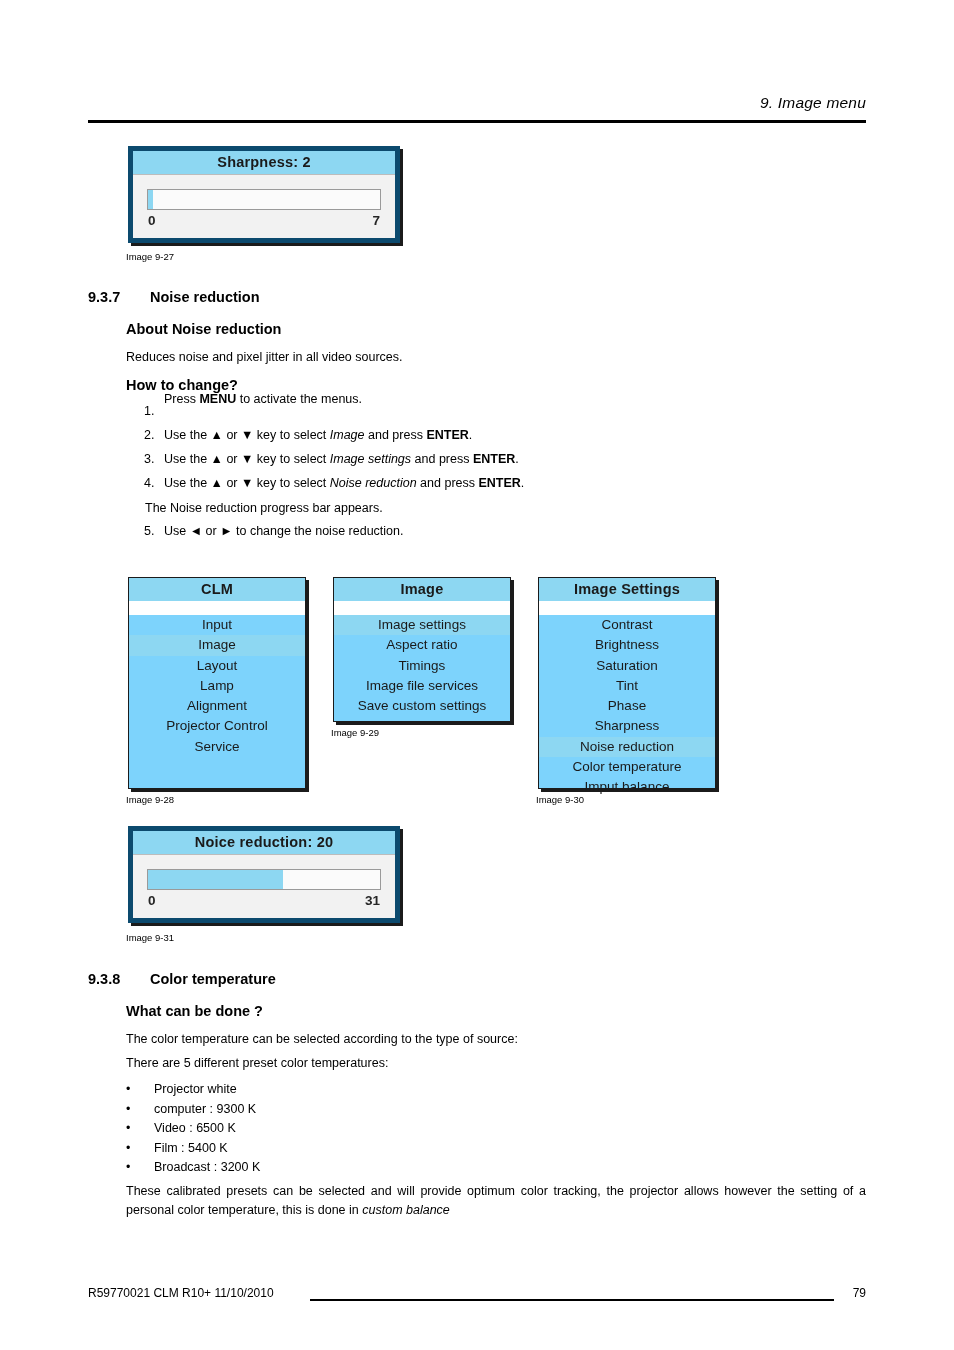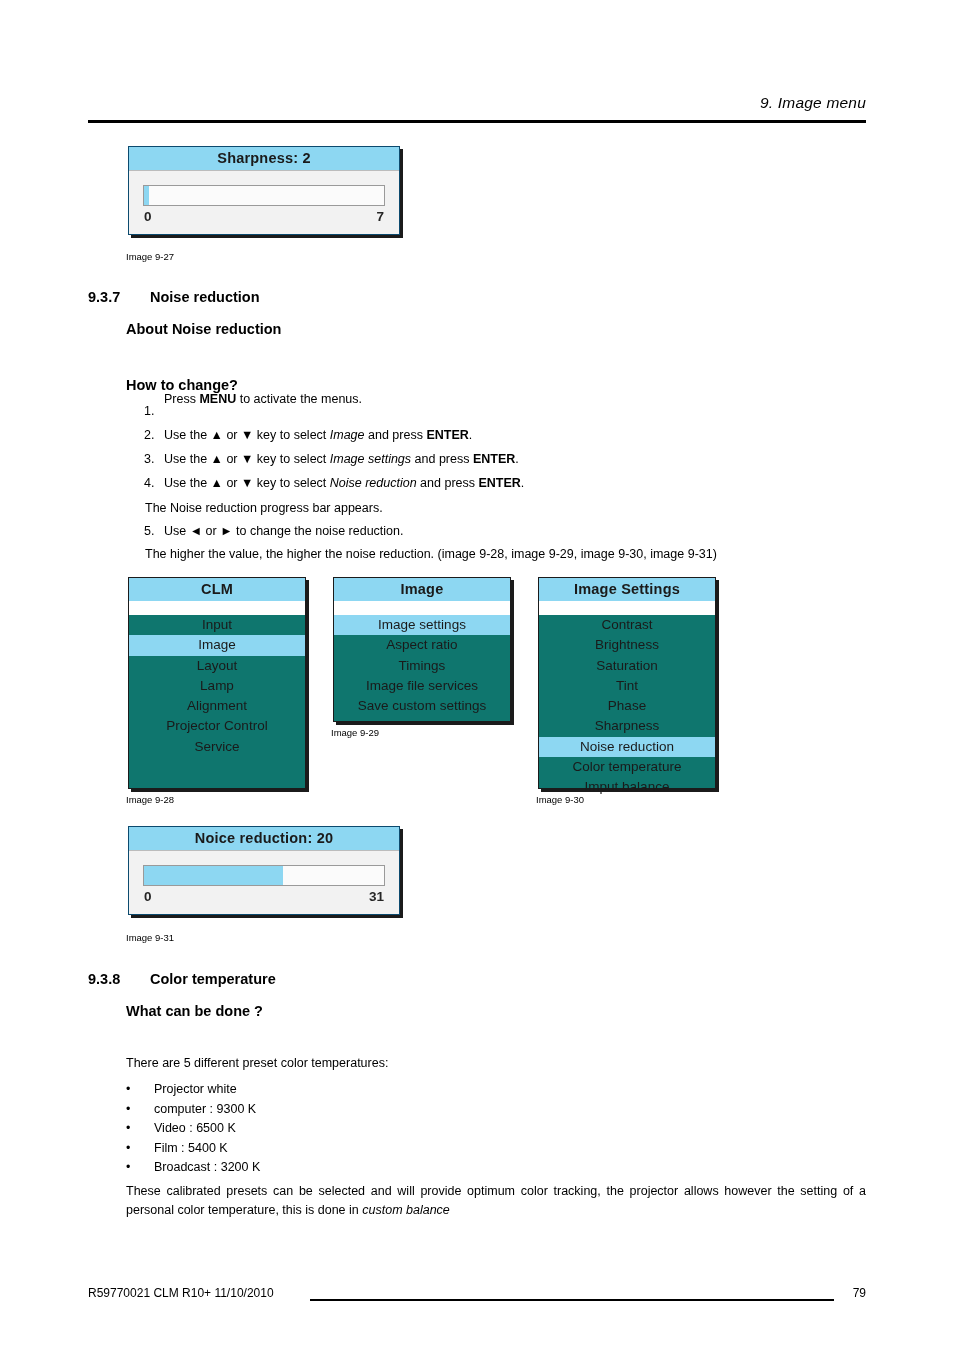--- a/index.html
+++ b/index.html
@@ -40,21 +40,21 @@
     top: 100px;
     width: 778px;
     height: 3px;
     background: #000;
   }
 
   
   .osd {
     position: absolute;
     background: #f2f2f2;
-    border: 1px solid #0c4a6e;
+    border: 5px solid #0c4a6e;
     box-shadow: 3px 3px 0 0 #1b1b1b;
     box-sizing: border-box;
   }
   .osd-title {
     background: #8dd7f2;
     color: #1a1a1a;
     font-weight: bold;
     font-size: 14.5px;
     text-align: center;
     padding: 3px 0 4px 0;
@@ -83,21 +83,21 @@
     justify-content: space-between;
     font-size: 13.5px;
     font-weight: bold;
     color: #262626;
     padding: 3px 1px 8px 1px;
   }
 
   
   .menu {
     position: absolute;
-    background: #0f766e;
+    background: #7dd3fc;
     border: 1px solid #1b1b1b;
     box-shadow: 3px 3px 0 0 #1b1b1b;
     box-sizing: border-box;
   }
   .menu-title {
     background: #8dd7f2;
     color: #1a1a1a;
     font-weight: bold;
     font-size: 14.5px;
     text-align: center;
@@ -209,41 +209,41 @@
         <span>7</span>
       </div>
     </div>
   </div>
   <div class="caption" style="left:126px; top:231px;">Image 9-27</div>
 
   <div class="sec-num" style="left:88px; top:269px;">9.3.7</div>
   <div class="sec-ttl" style="left:150px; top:269px;">Noise reduction</div>
 
   <div class="sub-hd" style="left:126px; top:301px;">About Noise reduction</div>
+  <div class="para" style="left:126px; top:328px; width:700px;">Reduces noise and pixel jitter in all video sources.</div>
 
   <div class="sub-hd" style="left:126px; top:357px;">How to change?</div>
 
   <div class="li-marker" style="left:144px; top:384px;">1.</div>
   <div class="li-num" style="left:164px; top:372px;">Press <b>MENU</b> to activate the menus.</div>
 
   <div class="li-marker" style="left:144px; top:408px;">2.</div>
   <div class="li-num" style="left:164px; top:408px;">Use the ▲ or ▼ key to select <i>Image</i> and press <b>ENTER</b>.</div>
 
   <div class="li-marker" style="left:144px; top:432px;">3.</div>
   <div class="li-num" style="left:164px; top:432px;">Use the ▲ or ▼ key to select <i>Image settings</i> and press <b>ENTER</b>.</div>
 
   <div class="li-marker" style="left:144px; top:456px;">4.</div>
   <div class="li-num" style="left:164px; top:456px;">Use the ▲ or ▼ key to select <i>Noise reduction</i> and press <b>ENTER</b>.</div>
 
   <div class="li-num" style="left:145px; top:481px;">The Noise reduction progress bar appears.</div>
 
   <div class="li-marker" style="left:144px; top:504px;">5.</div>
   <div class="li-num" style="left:164px; top:504px;text-align:right;">Use ◄ or ► to change the noise reduction.</div>
 
-  <div class="li-num" style="left:145px; top:527px;">The higher the value, the higher the noise reduction.  (image 9-28, image 9-29, image 9-30, image 9-31)</div>
 
   <div class="menu" id="menu-clm" style="left:128px; top:557px; width:178px; height:212px;">
     <div class="menu-title">CLM</div>
     <div class="menu-gap"></div>
     <div id="menu-clm-items">
         <div class="menu-item">Input</div>
         <div class="menu-item sel">Image</div>
         <div class="menu-item">Layout</div>
         <div class="menu-item">Lamp</div>
         <div class="menu-item">Alignment</div>
@@ -295,20 +295,21 @@
       </div>
     </div>
   </div>
   <div class="caption" style="left:126px; top:912px;">Image 9-31</div>
 
   <div class="sec-num" style="left:88px; top:951px;">9.3.8</div>
   <div class="sec-ttl" style="left:150px; top:951px;">Color temperature</div>
 
   <div class="sub-hd" style="left:126px; top:983px;">What can be done ?</div>
 
+  <div class="para" style="left:126px; top:1010px; width:720px;">The color temperature can be selected according to the type of source:</div>
   <div class="para" style="left:126px; top:1034px; width:720px;">There are 5 different preset color temperatures:</div>
 
   <div id="bullet-list">
       <div class="bullet-dot" style="left: 126px; top: 1062px;">•</div>
       <div class="li-num" style="left: 154px; top: 1062px;">Projector white</div>
       <div class="bullet-dot" style="left: 126px; top: 1081.6px;">•</div>
       <div class="li-num" style="left: 154px; top: 1081.6px;">computer :  9300 K</div>
       <div class="bullet-dot" style="left: 126px; top: 1101.2px;">•</div>
       <div class="li-num" style="left: 154px; top: 1101.2px;">Video :  6500 K</div>
       <div class="bullet-dot" style="left: 126px; top: 1120.8px;">•</div>

